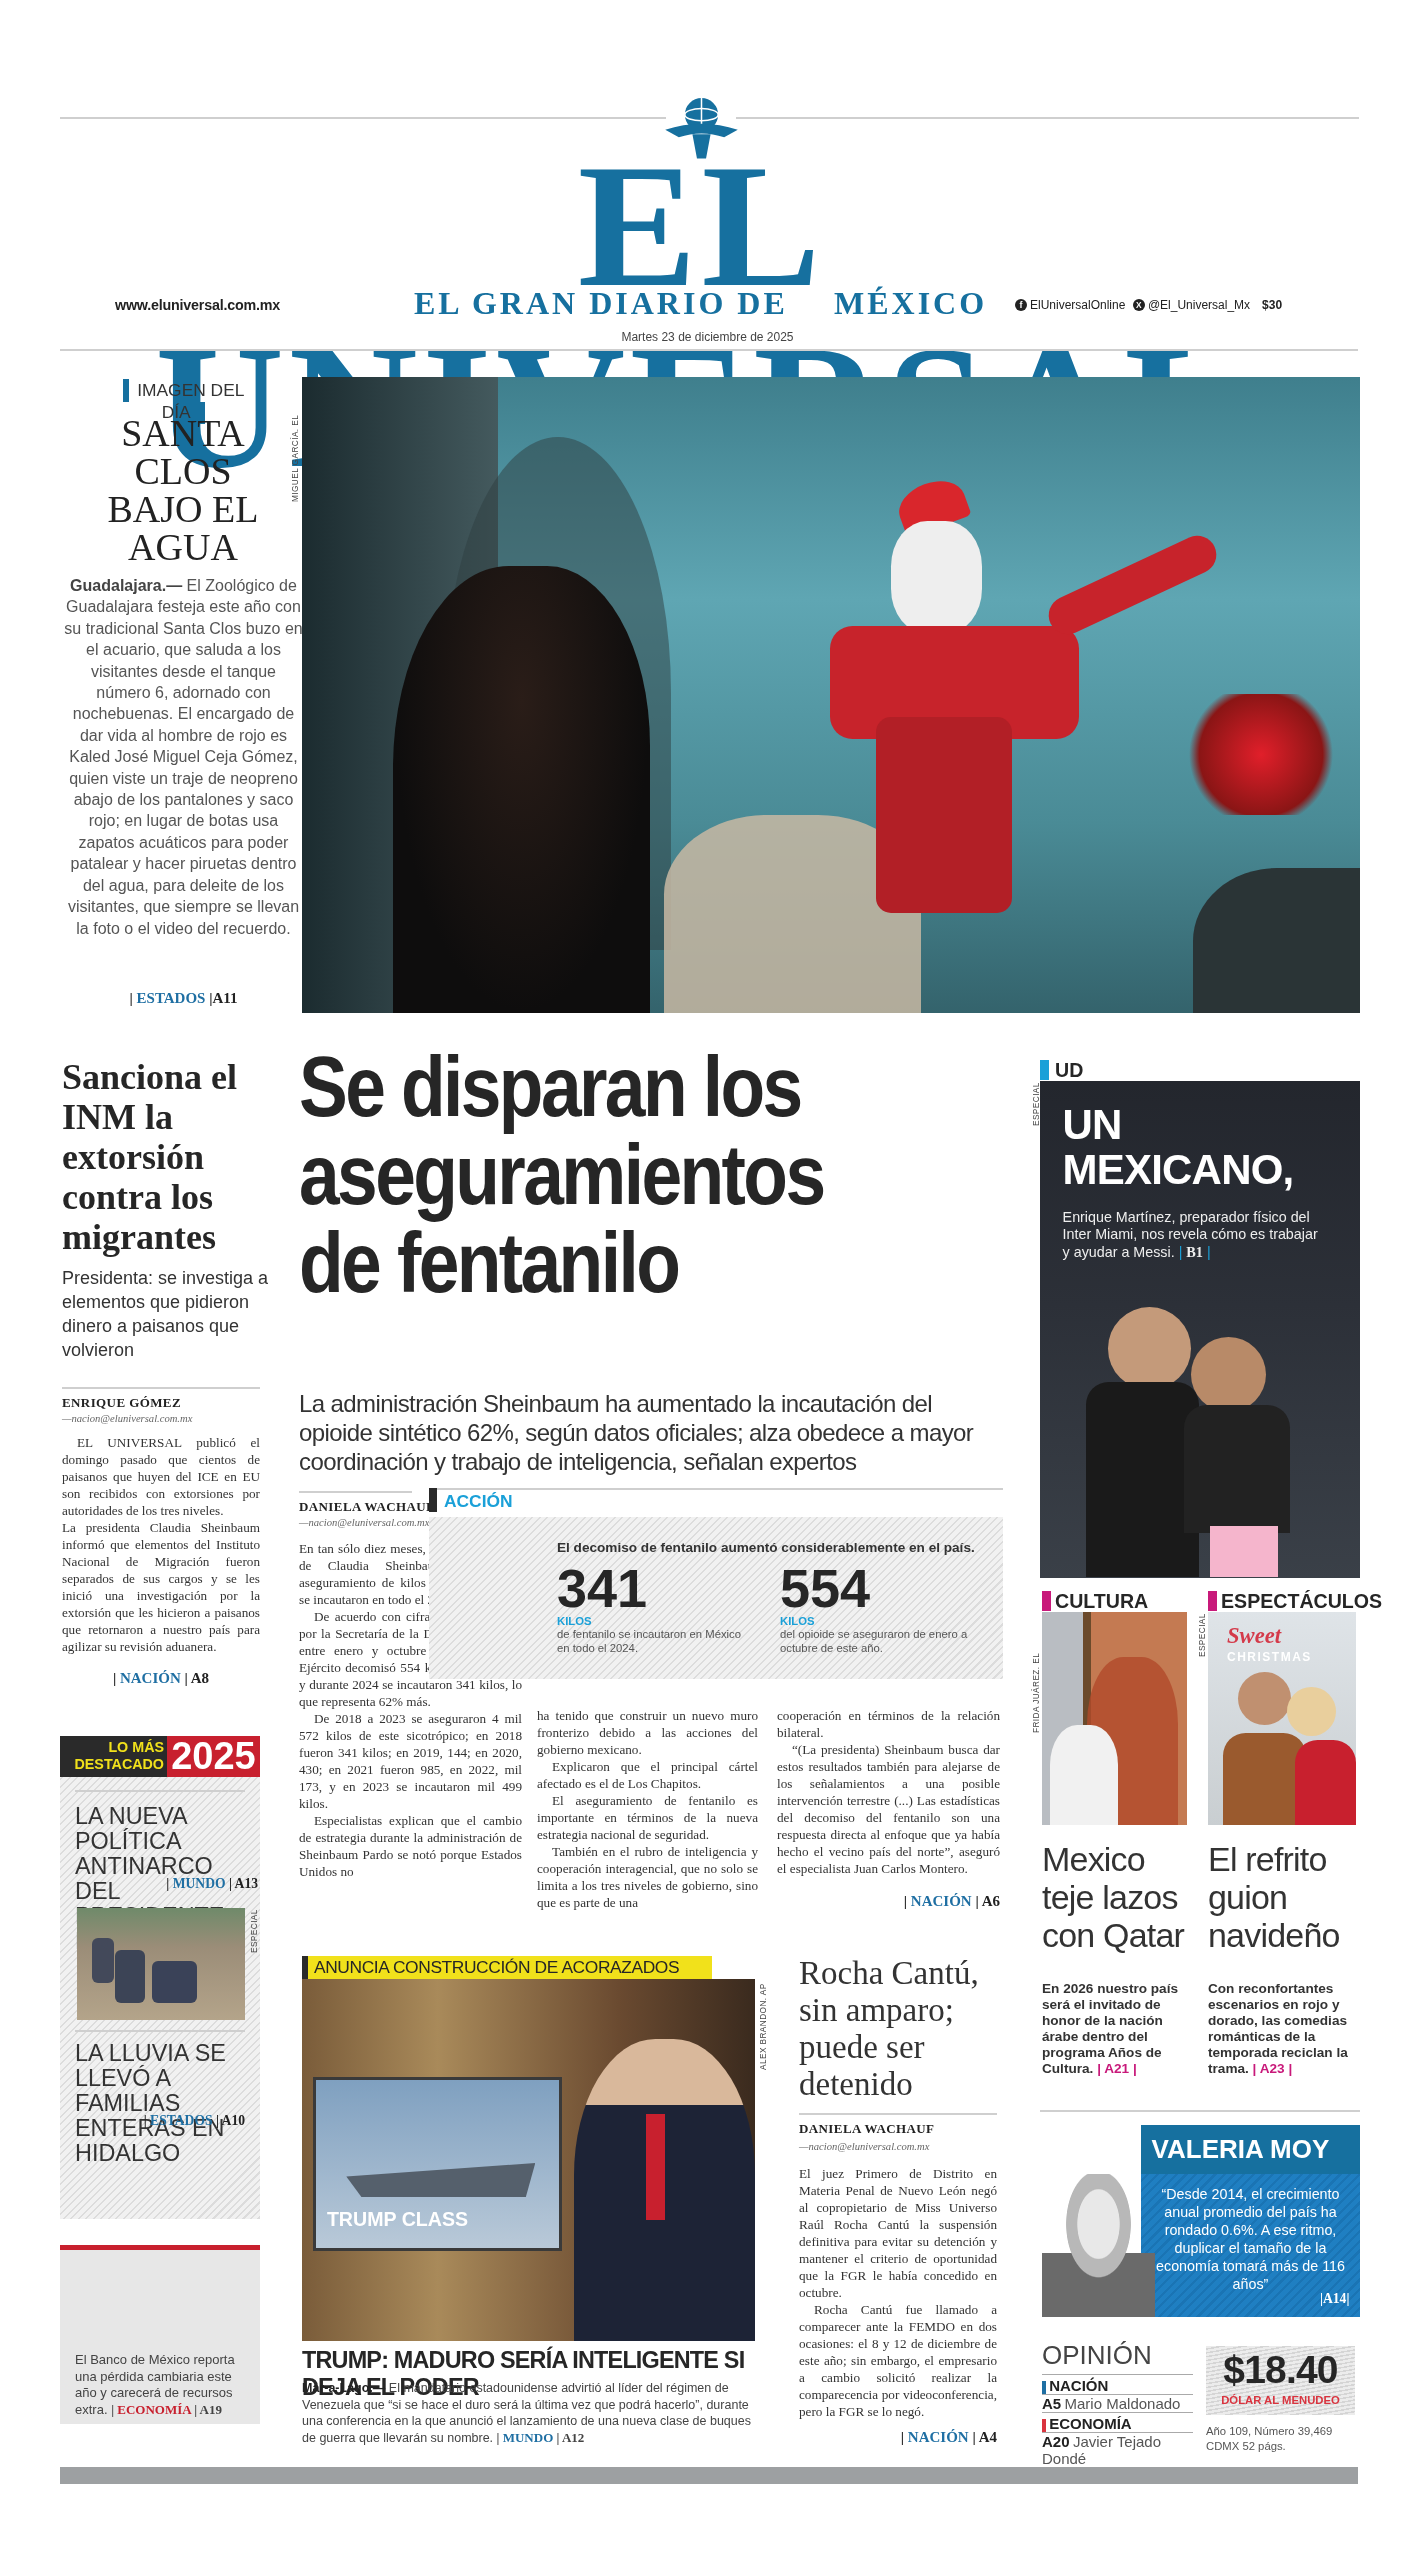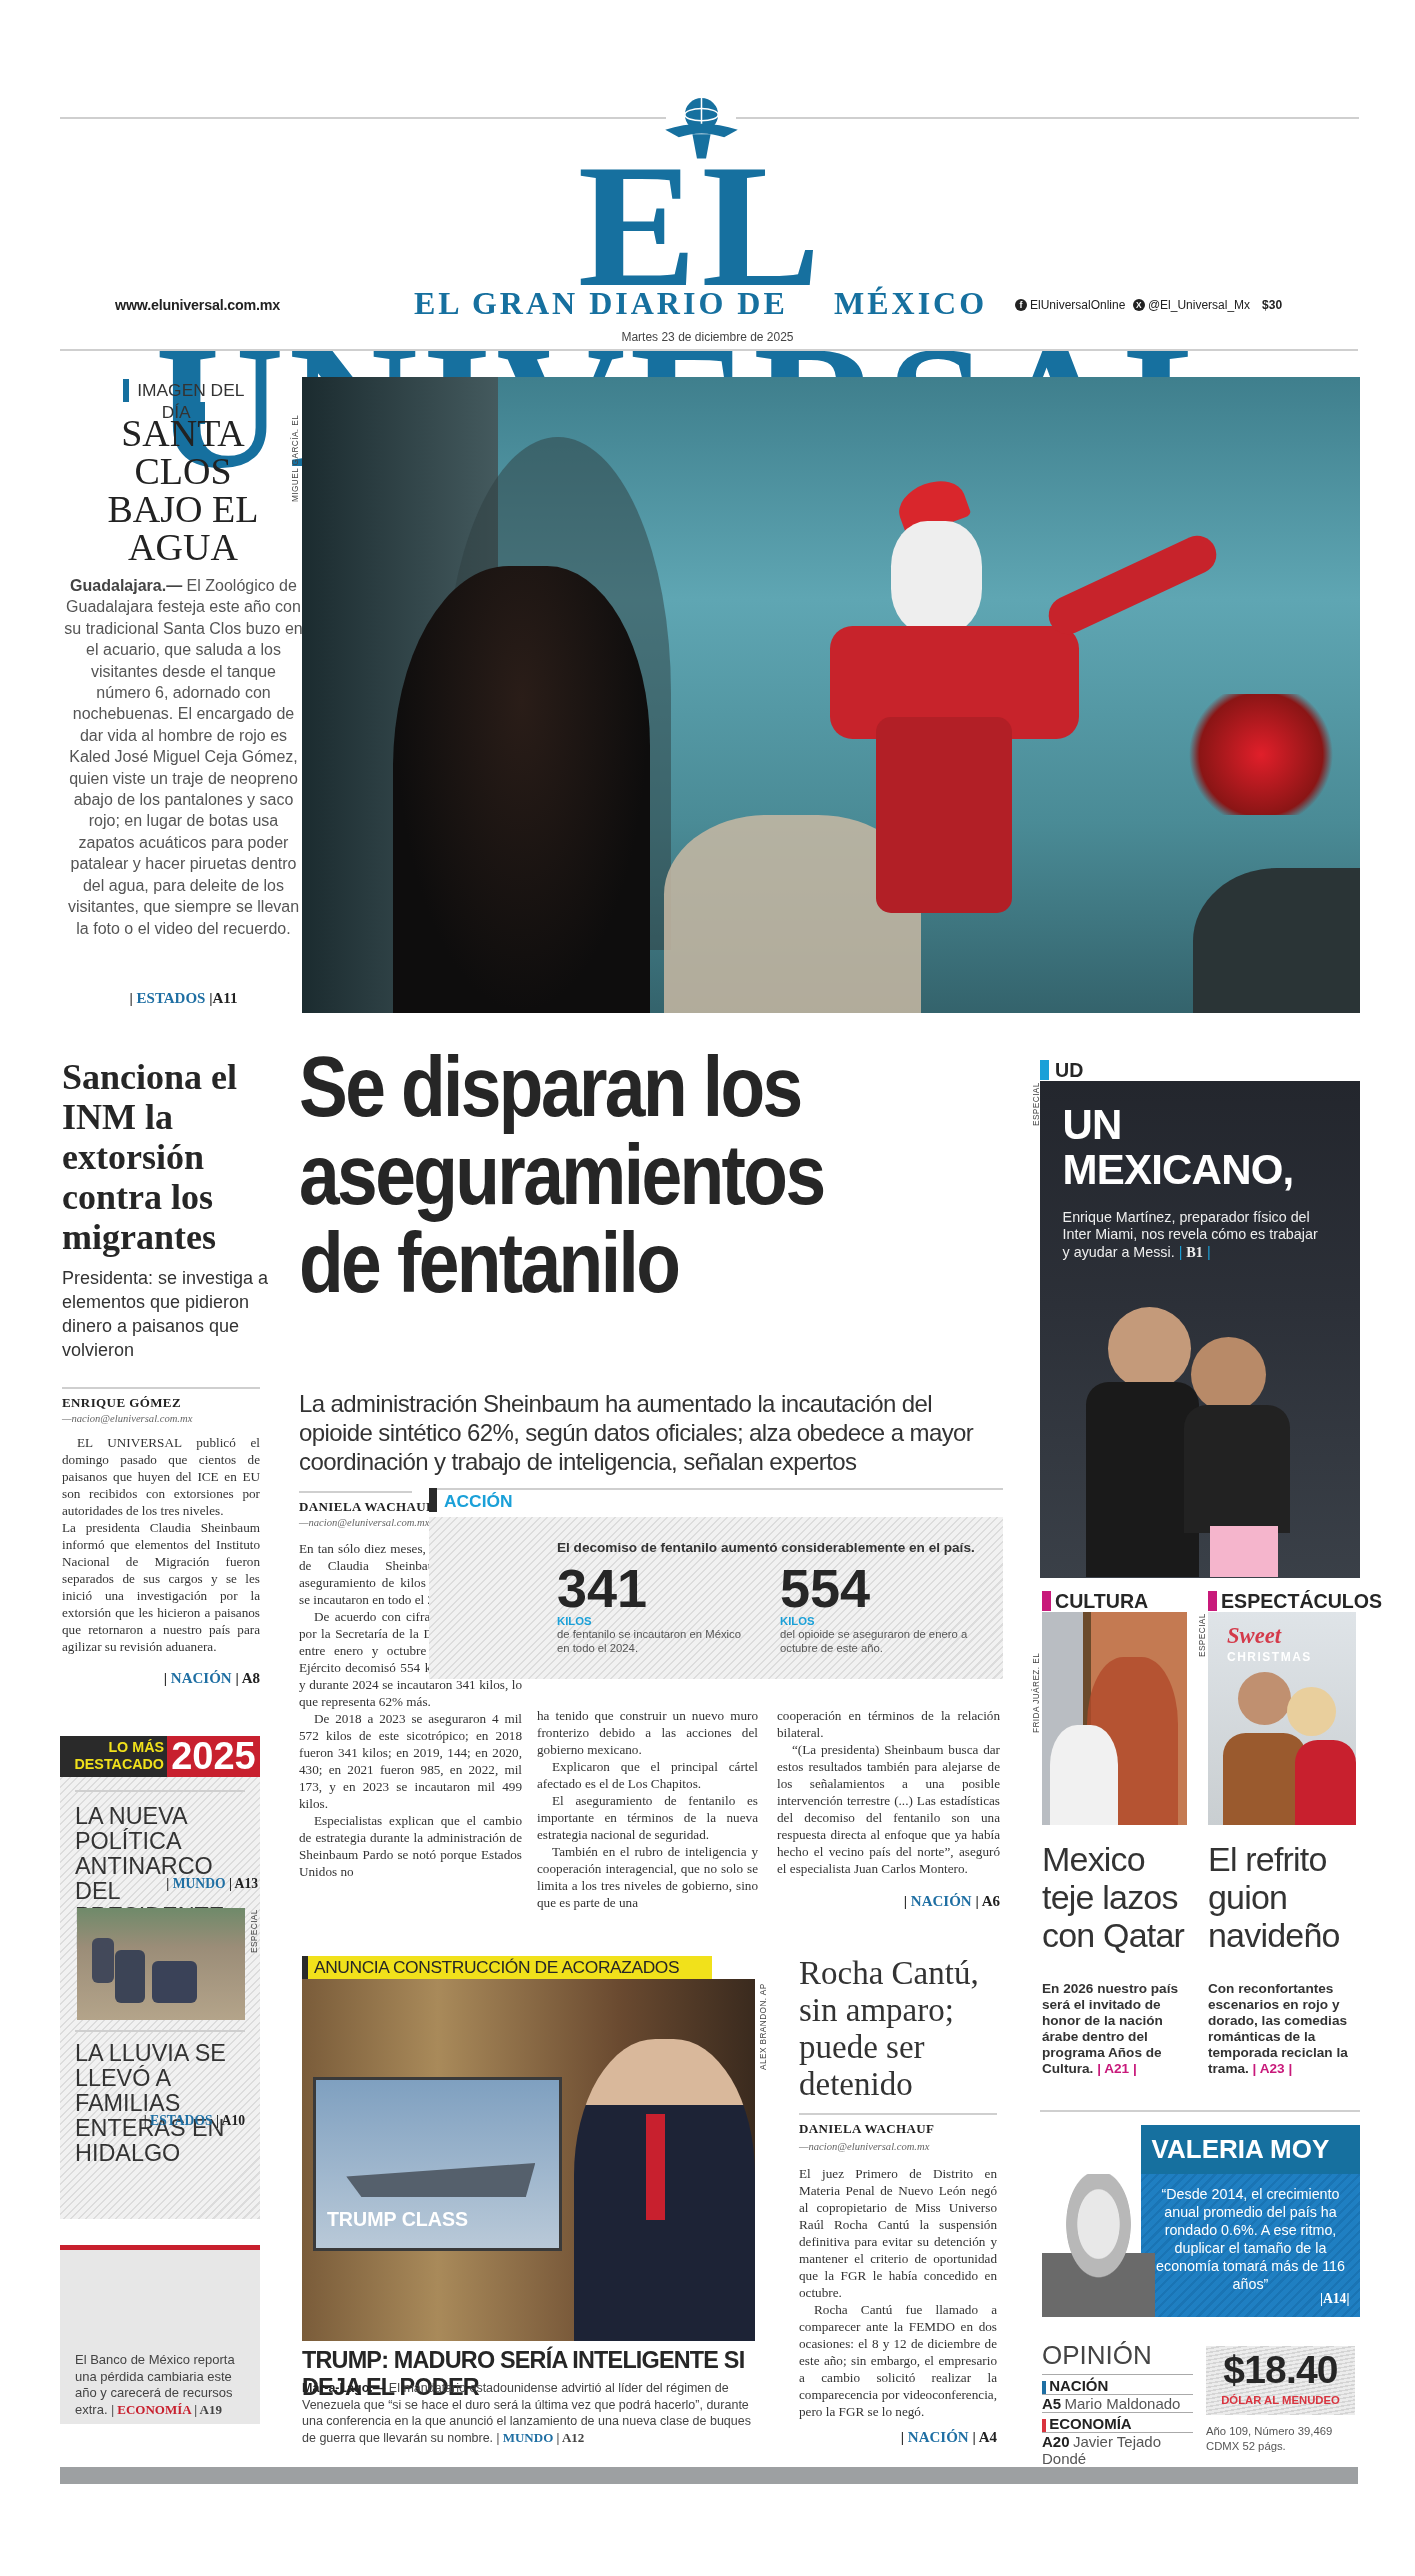--- a/index.html
+++ b/index.html
@@ -82,21 +82,21 @@
 
 <div class="abs serif" style="left:62px;top:1057px;width:208px;font-size:36px;line-height:40px;font-weight:bold;color:#262626">Sanciona el INM la extorsión contra los migrantes</div>
 <div class="abs" style="left:62px;top:1266px;width:208px;font-size:18px;line-height:24px;color:#333">Presidenta: se investiga a elementos que pidieron dinero a paisanos que volvieron</div>
 <div class="rule" style="left:62px;top:1387px;width:198px;height:1.5px"></div>
 <div class="abs byline" style="left:62px;top:1395px">ENRIQUE GÓMEZ</div>
 <div class="abs email" style="left:62px;top:1413px">—nacion@eluniversal.com.mx</div>
 <div class="abs body-serif" style="left:62px;top:1434px;width:198px;font-size:13.2px;line-height:17px">
   <p style="text-indent:15px">EL UNIVERSAL publicó el domingo pasado que cientos de paisanos que huyen del ICE en EU son recibidos con extorsiones por autoridades de los tres niveles.</p>
   <p>La presidenta Claudia Sheinbaum informó que elementos del Instituto Nacional de Migración fueron separados de sus cargos y se les inició una investigación por la extorsión que les hicieron a paisanos que retornaron a nuestro país para agilizar su revisión aduanera.</p>
 </div>
-<div class="abs sec" style="left:62px;top:1670px;width:198px;text-align:right">| <span class="n">NACIÓN</span> | <span>A8</span></div>
+<div class="abs sec" style="left:62px;top:1670px;width:198px;text-align:center">| <span class="n">NACIÓN</span> | <span>A8</span></div>
 
 <div class="abs cond" style="left:299px;top:1043px;width:725px;font-size:85px;line-height:88px;font-weight:bold;color:#262626;letter-spacing:-3px;transform:scaleX(.86);transform-origin:left top">
   <div>Se disparan los</div>
   <div>aseguramientos</div>
   <div>de fentanilo</div>
 </div>
 <div class="abs cond" style="left:299px;top:1389px;width:702px;font-size:24px;line-height:29px;color:#333;letter-spacing:-0.6px">La administración Sheinbaum ha aumentado la incautación del opioide sintético 62%, según datos oficiales; alza obedece a mayor coordinación y trabajo de inteligencia, señalan expertos</div>
 
 <div class="rule" style="left:299px;top:1491px;width:113px;height:1.5px"></div>
 <div class="abs byline" style="left:299px;top:1499px">DANIELA WACHAUF</div>

